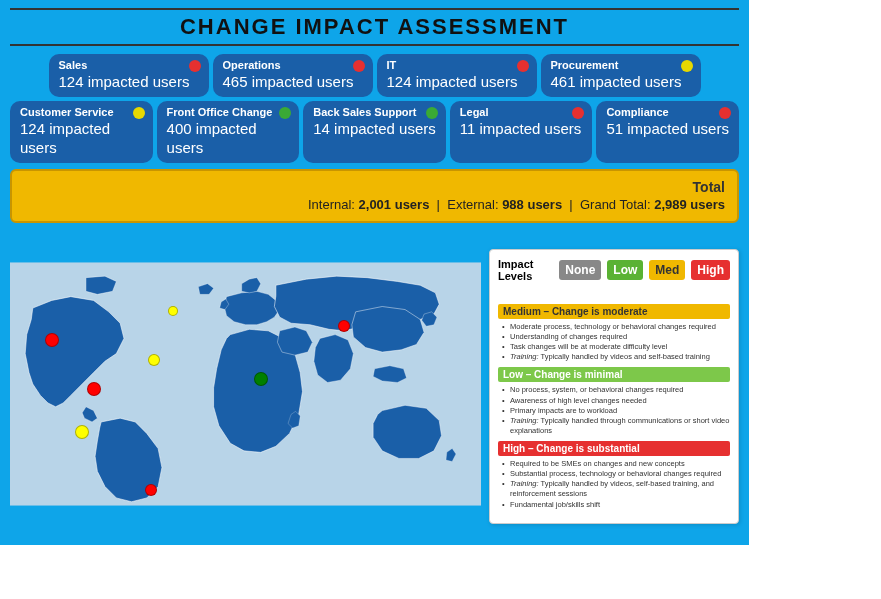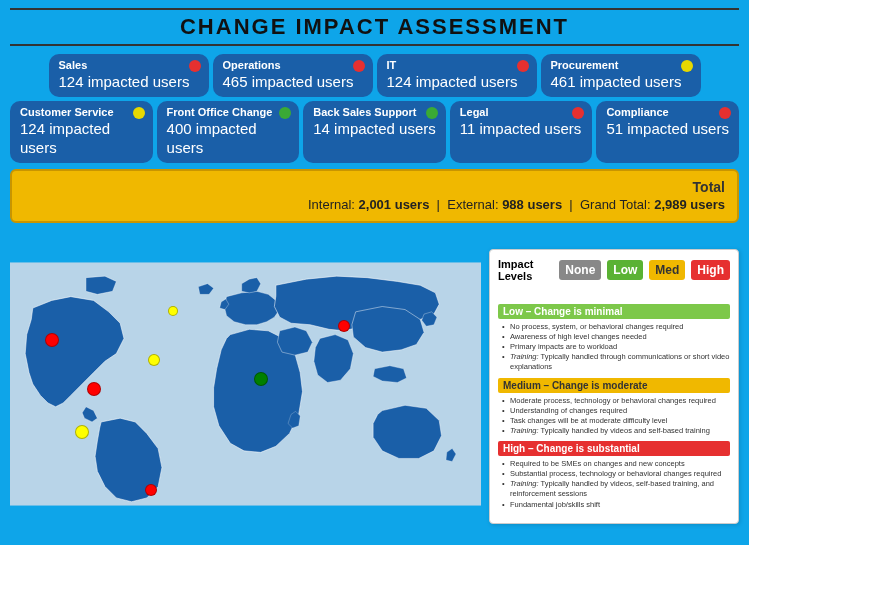--- a/index.html
+++ b/index.html
@@ -314,38 +314,38 @@
 
     <div class="legend-card">
       <div class="legend-title-row">
         <span class="legend-title">Impact Levels</span>
         <span class="legend-pill pill-none">None</span>
         <span class="legend-pill pill-low">Low</span>
         <span class="legend-pill pill-mid">Med</span>
         <span class="legend-pill pill-high">High</span>
       </div>
       <div id="legend-sections-container">
+          <div class="impact-section impact-medium">
+    <div class="impact-header">Medium – Change is moderate</div>
+    <ul>
+              <li>Moderate process, technology or behavioral changes required</li>
+              <li>Understanding of changes required</li>
+              <li>Task changes will be at moderate difficulty level</li>
+              <li><em>Training:</em> Typically handled by videos and self-based training</li>
+            </ul>
+  </div>
           <div class="impact-section impact-low">
     <div class="impact-header">Low – Change is minimal</div>
     <ul>
               <li>No process, system, or behavioral changes required</li>
               <li>Awareness of high level changes needed</li>
               <li>Primary impacts are to workload</li>
               <li><em>Training:</em> Typically handled through communications or short video explanations</li>
             </ul>
   </div>
-          <div class="impact-section impact-medium">
-    <div class="impact-header">Medium – Change is moderate</div>
-    <ul>
-              <li>Moderate process, technology or behavioral changes required</li>
-              <li>Understanding of changes required</li>
-              <li>Task changes will be at moderate difficulty level</li>
-              <li><em>Training:</em> Typically handled by videos and self-based training</li>
-            </ul>
-  </div>
           <div class="impact-section impact-high">
     <div class="impact-header">High – Change is substantial</div>
     <ul>
               <li>Required to be SMEs on changes and new concepts</li>
               <li>Substantial process, technology or behavioral changes required</li>
               <li><em>Training:</em> Typically handled by videos, self-based training, and reinforcement sessions</li>
               <li>Fundamental job/skills shift</li>
             </ul>
   </div>
         </div>

